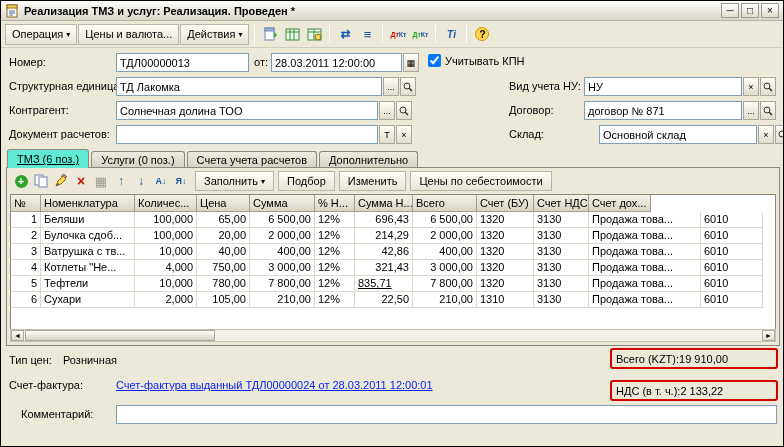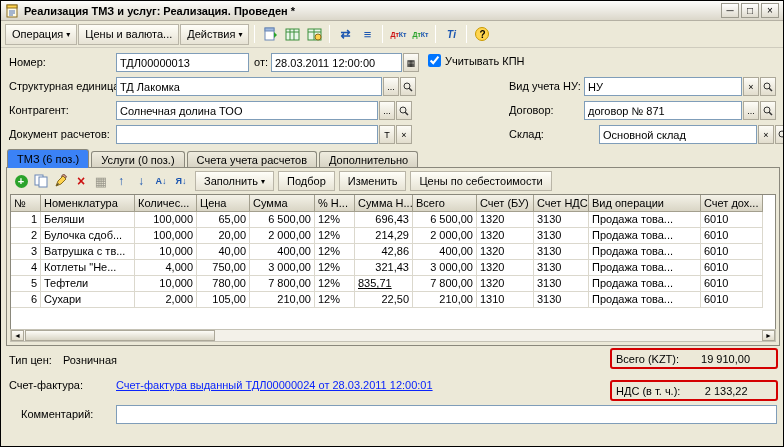--- a/index.html
+++ b/index.html
@@ -55,21 +55,21 @@
   }
   .chkwrap { position:absolute; display:flex; align-items:center; }
   .chkwrap input { width:13px; height:13px; margin-right:4px; }
   
   .tabs { position:absolute; top:148px; left:6px; right:6px; height:19px; display:flex; align-items:flex-end; }
   .tab {
     height:17px; padding:0 9px; margin-right:2px; display:flex; align-items:center;
     background:linear-gradient(#efecdf,#d6d2c2); border:1px solid #8a887c; border-bottom:none;
     border-radius:3px 3px 0 0; cursor:pointer; white-space:nowrap;
   }
-  .tab.active { height:19px; background:#3b82f6; position:relative; z-index:3; font-weight:normal; }
+  .tab.active { height:19px; background:#5eead4; position:relative; z-index:3; font-weight:normal;text-decoration:underline; }
   .panel {
     position:absolute; top:166px; left:5px; width:774px; height:179px;
     border:1px solid #8a887c; background:#ece9d8; z-index:2;
   }
   
   .ttoolbar { position:absolute; top:2px; left:4px; right:4px; height:22px; display:flex; align-items:center; }
   .gbtn { width:20px; height:20px; display:flex; align-items:center; justify-content:center; cursor:pointer; }
   .addg { width:13px; height:13px; border-radius:50%; background:#2ba32b; color:#fff; font-weight:bold;
           font-size:11px; line-height:12px; text-align:center; }
   .delg { color:#cc1111; font-weight:bold; font-size:14px; line-height:1; }
@@ -104,21 +104,21 @@
   .sarrow { width:13px; height:11px; background:linear-gradient(#fdfcf7,#e2ddcd); border:1px solid #aca899;
             display:flex; align-items:center; justify-content:center; font-size:7px; cursor:pointer; }
   .thumb { width:190px; height:11px; background:linear-gradient(#fdfcf7,#d9d5c5); border:1px solid #aca899; margin-left:1px; cursor:grab; }
   
   .redbox {
     position:absolute; left:609px; width:168px; height:21px;
     border:2px solid #d40000; border-radius:3px; display:flex; align-items:center; padding:0 4px;
     background:transparent;
   }
   .redbox .lab { white-space:nowrap; }
-  .redbox .val { flex:1; text-align:center; white-space:nowrap; }
+  .redbox .val { flex:1; text-align:left; white-space:nowrap; }
   .link { color:#0b24fb; text-decoration:underline; cursor:pointer; white-space:nowrap; }
   .commentinput {
     position:absolute; left:115px; top:404px; width:661px; height:19px;
     border:1px solid #7f9db9; background:#fff; font-size:11px; padding:0 3px;
     font-family:"Liberation Sans",sans-serif;
   }
 </style>
 </head>
 <body>
 
@@ -344,21 +344,20 @@
           <div class="hcell" style="width: 30px;">№</div>
           <div class="hcell" style="width: 94px;">Номенклатура</div>
           <div class="hcell" style="width: 62px;">Количес...</div>
           <div class="hcell" style="width: 53px;">Цена</div>
           <div class="hcell" style="width: 65px;">Сумма</div>
           <div class="hcell" style="width: 40px;">% Н...</div>
           <div class="hcell" style="width: 58px;">Сумма Н...</div>
           <div class="hcell" style="width: 64px;">Всего</div>
           <div class="hcell" style="width: 57px;">Счет (БУ)</div>
           <div class="hcell" style="width: 55px;">Счет НДС</div>
-          <div class="hcell" style="width: 112px;">Вид операции</div>
           <div class="hcell" style="width: 62px;">Счет дох...</div>
         </div>
       <div>
           <div class="trow">
             <div class="tcell" style="width: 30px; text-align: right;">1</div>
             <div class="tcell" style="width: 94px; text-align: left;">Беляши</div>
             <div class="tcell" style="width: 62px; text-align: right;">100,000</div>
             <div class="tcell" style="width: 53px; text-align: right;">65,00</div>
             <div class="tcell" style="width: 65px; text-align: right;">6 500,00</div>
             <div class="tcell" style="width: 40px; text-align: left;">12%</div>

